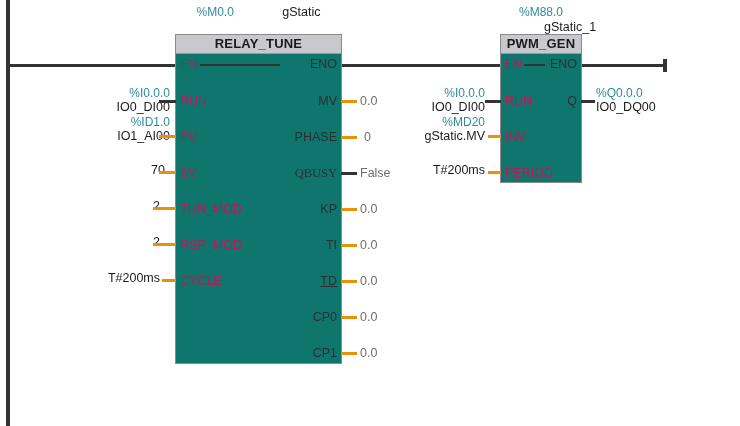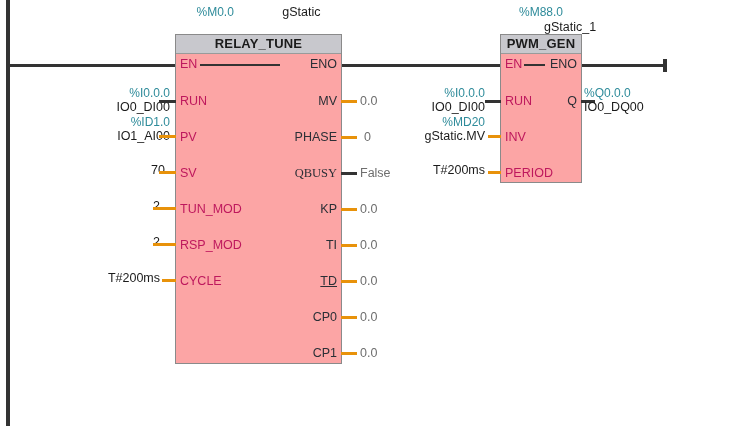--- a/index.html
+++ b/index.html
@@ -37,21 +37,21 @@
   .rung-end-tick {
     position: absolute;
     width: 4px;
     height: 13px;
     background: #333333;
   }
 
   
   .fb {
     position: absolute;
-    background: #fca5a5;
+    background: #0f766e;
     border: 1px solid #8a8a8a;
     box-sizing: border-box;
   }
   .fb-header {
     position: absolute;
     left: 0;
     top: 0;
     right: 0;
     height: 19px;
     background: #c8c8cd;
@@ -265,18 +265,18 @@
   <div class="pin-in" style="left:505px; top:130px;">INV</div>
 
   <div class="operand right" style="left:380px; top:163px; width:105px;">
     <span class="sym">T#200ms</span>
   </div>
   <div class="stub" style="left:488px; top:171px; width:13px;"></div>
   <div class="pin-in" style="left:505px; top:166px;">PERIOD</div>
 
   <div class="pin-out" style="left:530px; top:94px; width:47px;">Q</div>
   <div class="stub bool" style="left:581px; top:100px; width:14px;"></div>
-  <div class="operand" style="left:584px; top:86px;">
+  <div class="operand" style="left:596px; top:86px;">
     <span class="addr">%Q0.0.0</span>
     <span class="sym">IO0_DQ00</span>
   </div>
 
 </div>
 
 </body></html>

